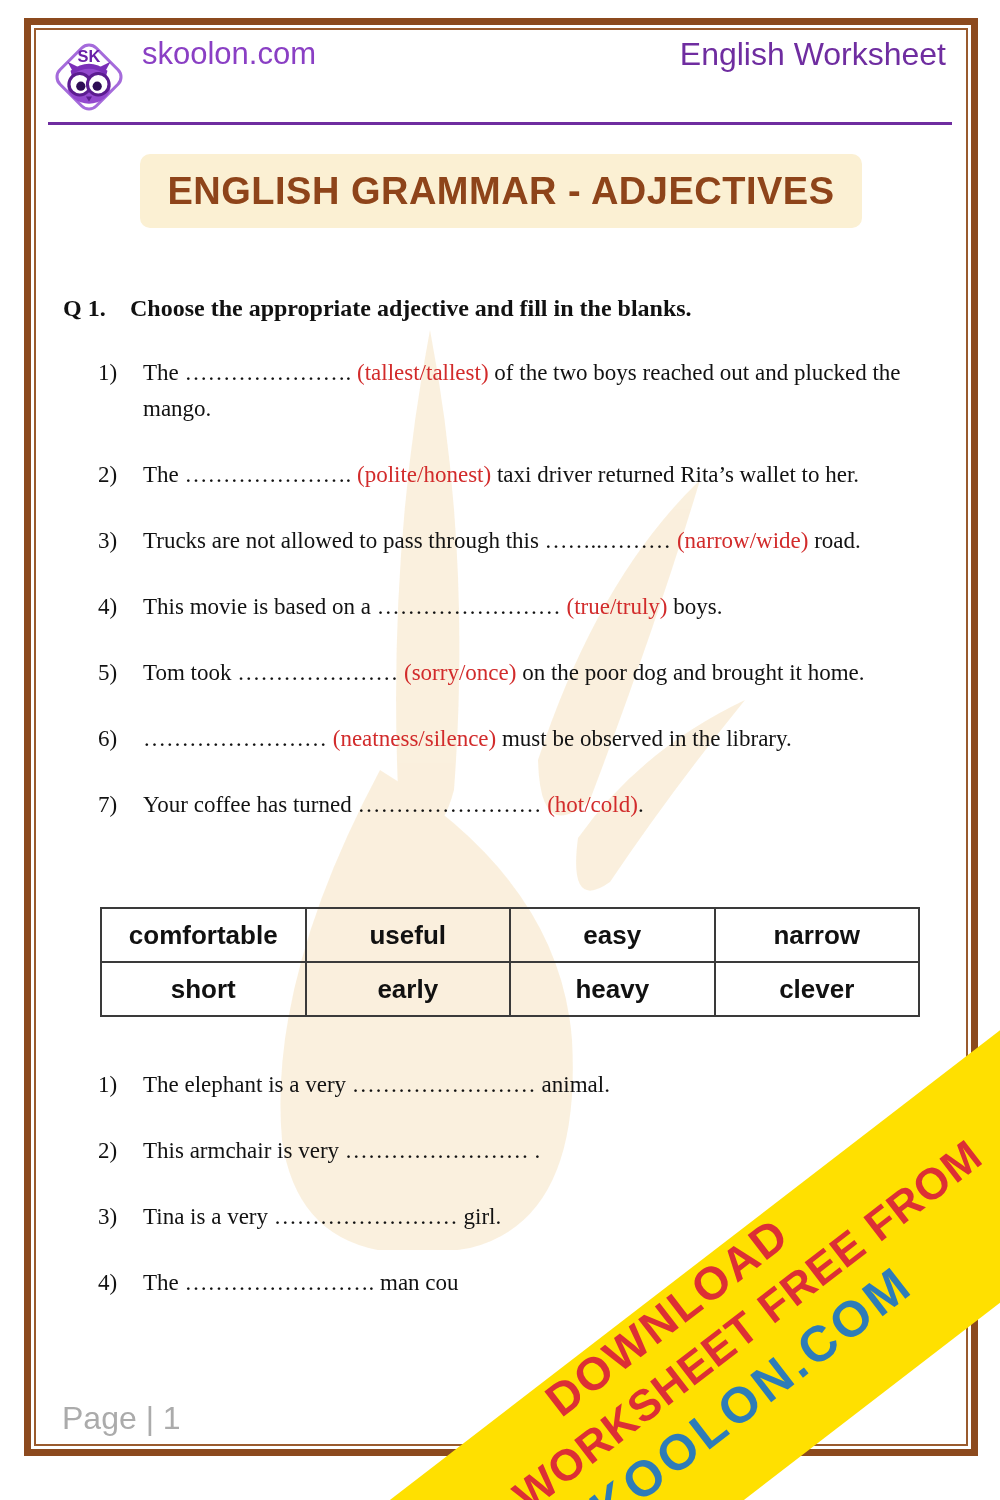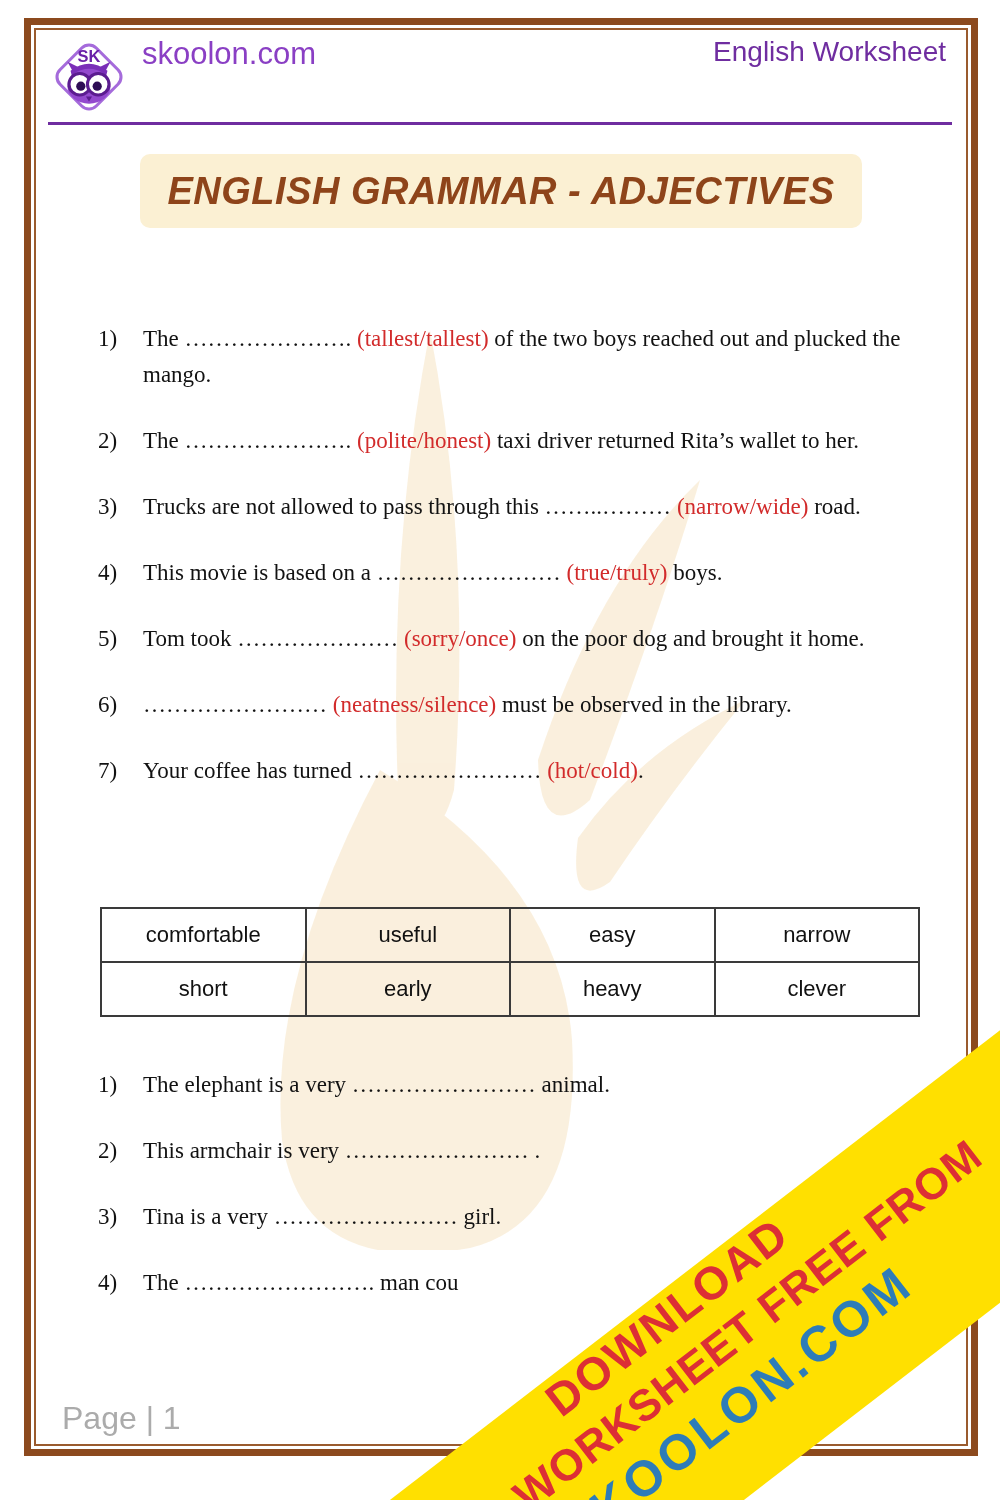--- a/index.html
+++ b/index.html
@@ -15,45 +15,45 @@
     border:2px solid #9A5B2E;}
   
   .watermark{position:absolute;left:240px;top:320px;z-index:0;}
   
   .header{position:absolute;left:48px;top:36px;width:904px;height:86px;
     display:flex;align-items:flex-start;border-bottom:3px solid #6F2DA0;z-index:2;}
   .brand{font-family:"Liberation Sans","DejaVu Sans",sans-serif;
     font-size:31px;color:#8A3FC4;margin-left:12px;}
   .spacer{flex:1;}
   .right-label{font-family:"Liberation Sans","DejaVu Sans",sans-serif;
-    font-size:28px;color:#6F2DA0;margin-right:6px;}
+    font-size:32px;color:#6F2DA0;margin-right:6px;}
   
   .title-banner{position:absolute;left:140px;top:154px;width:722px;height:74px;
     background:#FBF0D3;border-radius:10px;display:flex;align-items:center;
     justify-content:center;z-index:2;}
   .title-text{font-family:"Liberation Sans","DejaVu Sans",sans-serif;
-    font-weight:bold;font-size:38px;color:#8E441A;letter-spacing:.5px;font-style:italic;}
+    font-weight:bold;font-size:38px;color:#8E441A;letter-spacing:.5px;}
   
   .qsec{position:absolute;z-index:2;}
   .q1{left:63px;top:291px;width:882px;}
   .q2{left:63px;top:884px;width:882px;}
   .q-head{display:flex;font-weight:bold;font-size:24px;line-height:34px;color:#111;}
   .q-label{width:67px;flex:0 0 67px;}
   .q-prompt{width:790px;}
   .q-list{display:flex;flex-direction:column;gap:30px;}
   .q1 .q-list{margin-top:30px;}
   .q-item{display:flex;font-size:23px;line-height:36px;color:#121212;}
   .q-num{flex:0 0 45px;margin-left:35px;}
   .q-text{flex:1;}
   .red{color:#D22B2B;}
   
   .adj-table{border-collapse:collapse;margin:23px 0 0 37px;width:820px;
     font-family:"Liberation Sans","DejaVu Sans",sans-serif;z-index:2;}
   .adj-table td{border:2px solid #3A3A3A;width:25%;height:50px;text-align:center;
-    font-weight:normal;font-size:22px;color:#111;background:transparent;}
+    font-weight:bold;font-size:26px;color:#111;background:transparent;}
   .q2 .q-list{margin-top:50px;}
   
   .footer-left{position:absolute;left:62px;top:1400px;color:#ABABAB;
     font-family:"Liberation Sans","DejaVu Sans",sans-serif;font-size:32px;z-index:2;}
   .footer-right{position:absolute;right:152px;top:1396px;color:#B3B3B3;
     font-family:"Liberation Sans","DejaVu Sans",sans-serif;font-size:27px;z-index:2;}
   
   .ribbon{position:absolute;left:50px;top:1251px;width:1400px;height:216px;
     background:#FFE000;transform:rotate(-37.6deg);transform-origin:center;
     display:flex;align-items:center;justify-content:center;z-index:10;}
@@ -96,20 +96,24 @@
   <span class="brand">skoolon.com</span>
   <span class="spacer"></span>
   <span class="right-label">English Worksheet</span>
 </div>
 
 <div class="title-banner">
   <span class="title-text">ENGLISH GRAMMAR - ADJECTIVES</span>
 </div>
 
 <div class="qsec q1">
+  <div class="q-head">
+    <span class="q-label">Q 1.</span>
+    <span class="q-prompt">Choose the appropriate adjective and fill in the blanks.</span>
+  </div>
   <div class="q-list">
     <div class="q-item">
       <span class="q-num">1)</span>
       <span class="q-text"><span>The …………………. </span><span class="red">(tallest/tallest)</span><span> of the two boys reached out and plucked the mango.</span></span>
     </div>
     <div class="q-item">
       <span class="q-num">2)</span>
       <span class="q-text"><span>The …………………. </span><span class="red">(polite/honest)</span><span> taxi driver returned Rita’s wallet to her.</span></span>
     </div>
     <div class="q-item">

